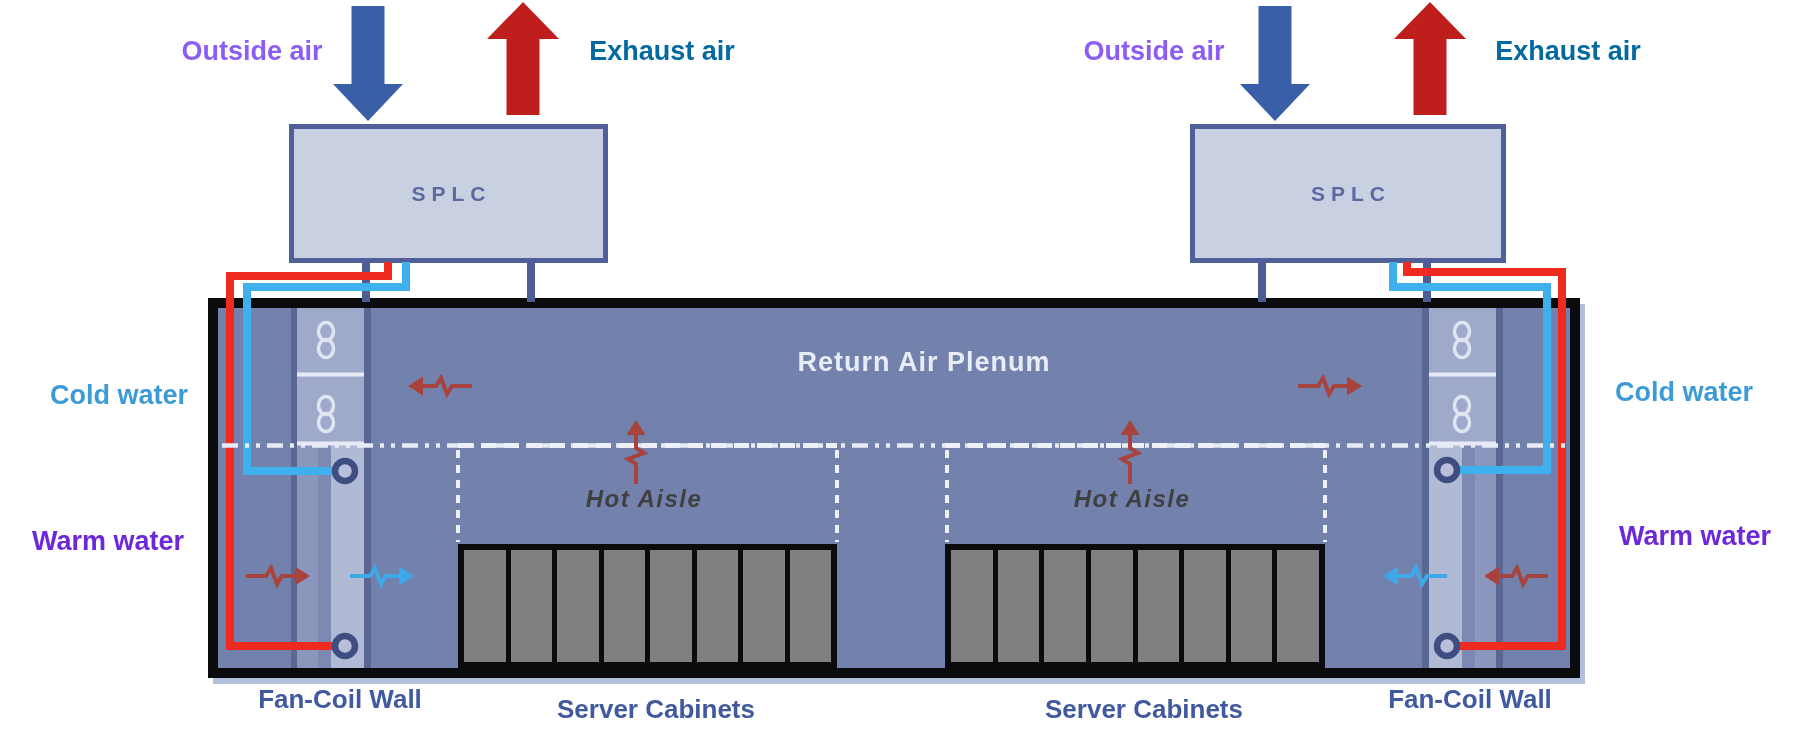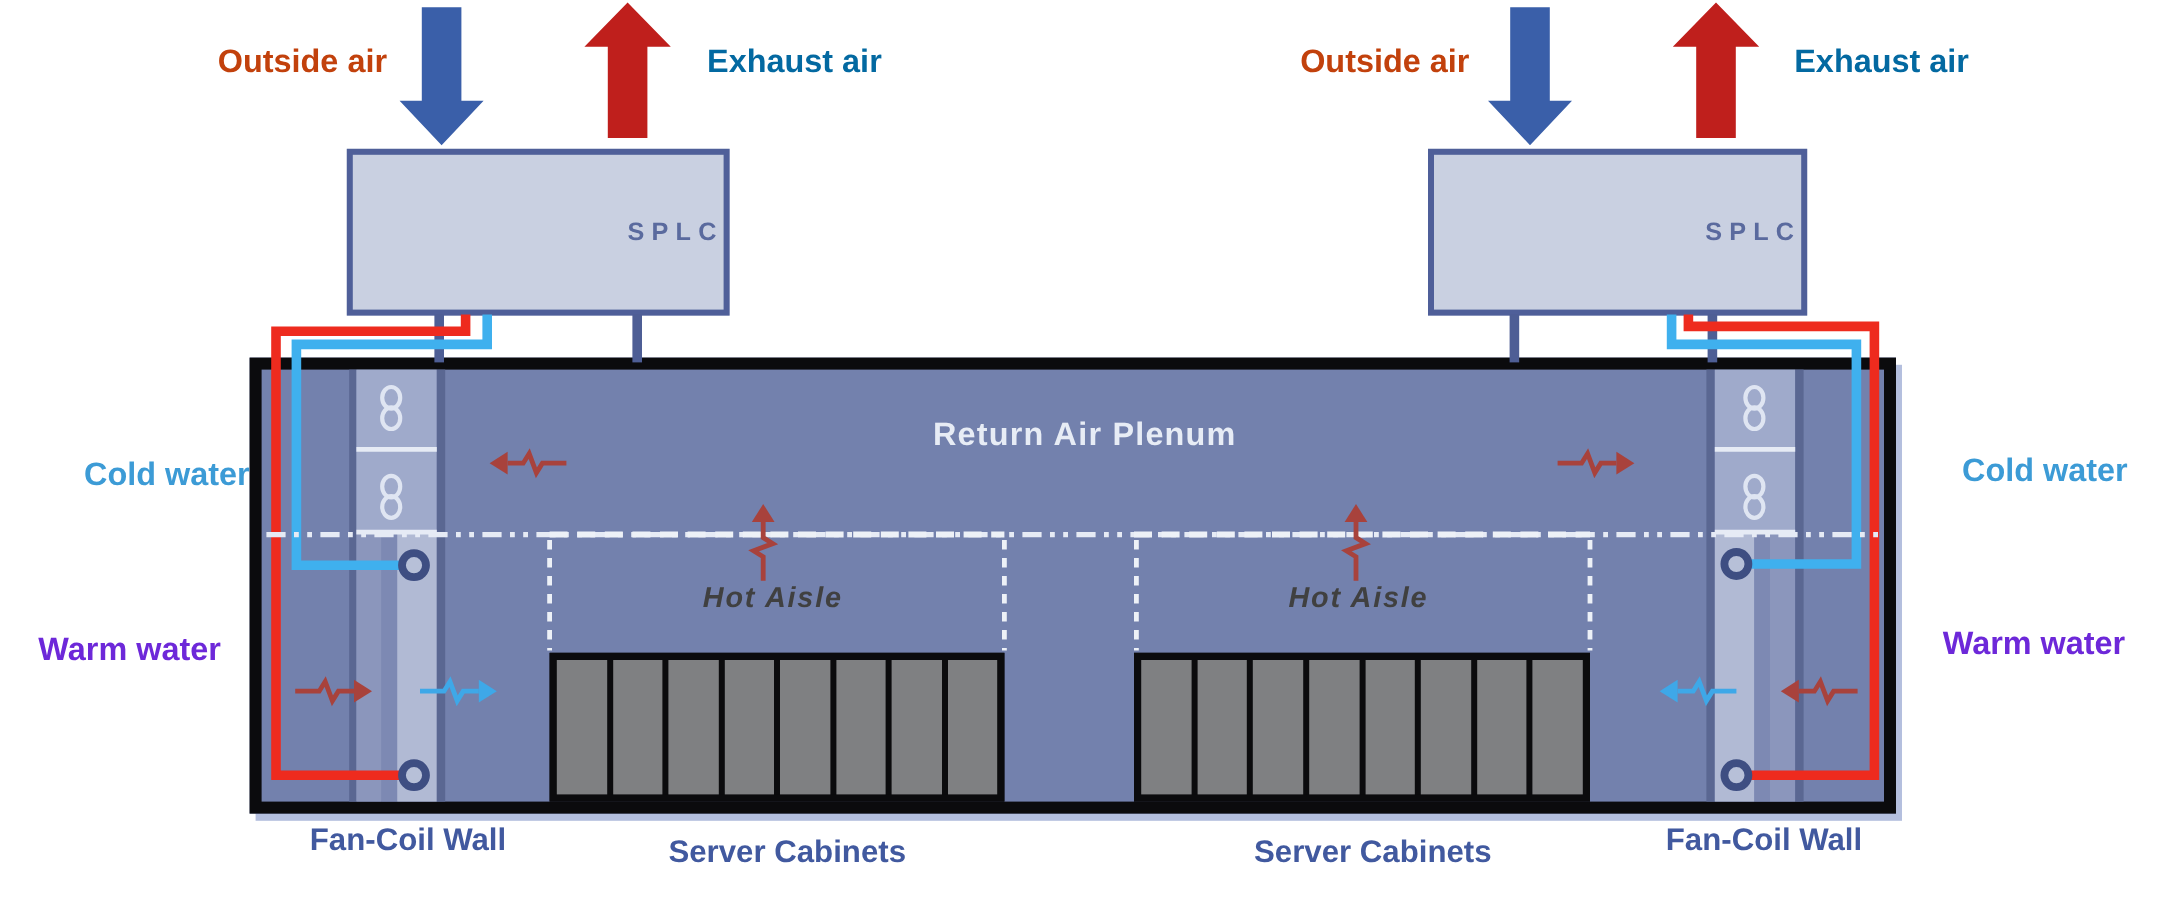--- a/index.html
+++ b/index.html
@@ -6,31 +6,31 @@
   .stage{
     position:relative;width:1802px;height:749px;overflow:hidden;
     background:#ffffff;
     font-family:"Liberation Sans", sans-serif;
     font-weight:bold;
   }
   .lbl{
     position:absolute;transform:translateX(-50%);
     white-space:nowrap;line-height:1;font-weight:bold;
   }
-  .lbl-air{font-size:27px;color:#c2410c;}
+  .lbl-air{font-size:27px;color:#8b5cf6;}
   .lbl-exhaust{font-size:27px;color:#0369a1;}
-  .lbl-cold{font-size:27px;color:#3C9BD6;margin-left:20px;}
+  .lbl-cold{font-size:27px;color:#3C9BD6;}
   .lbl-warm{font-size:27px;color:#6d28d9;}
   .lbl-bottom{font-size:26px;color:#41599F;}
-  .lbl-plenum{font-size:27px;color:#E7ECF5;letter-spacing:1px;}
+  .lbl-plenum{font-size:27px;color:#E7ECF5;letter-spacing:1px;margin-left:20px;}
   .lbl-aisle{font-size:24px;color:#404040;letter-spacing:1.5px;font-style:italic;}
   .splc{
     position:absolute;box-sizing:border-box;
     background:#C9D0E1;border:5px solid #4F5F99;
-    display:flex;align-items:center;justify-content:flex-end;
+    display:flex;align-items:center;justify-content:center;
     z-index:2;
   }
   .splc-label{
     font-size:21px;color:#5A6A9E;letter-spacing:6px;
     padding-left:6px;font-weight:bold;
   }
   .room{
     position:absolute;left:208px;top:298px;width:1372px;height:380px;
     box-sizing:border-box;background:#7381AD;border:10px solid #0B0B0D;
     box-shadow:5px 6px 0 rgba(130,148,200,0.6);

